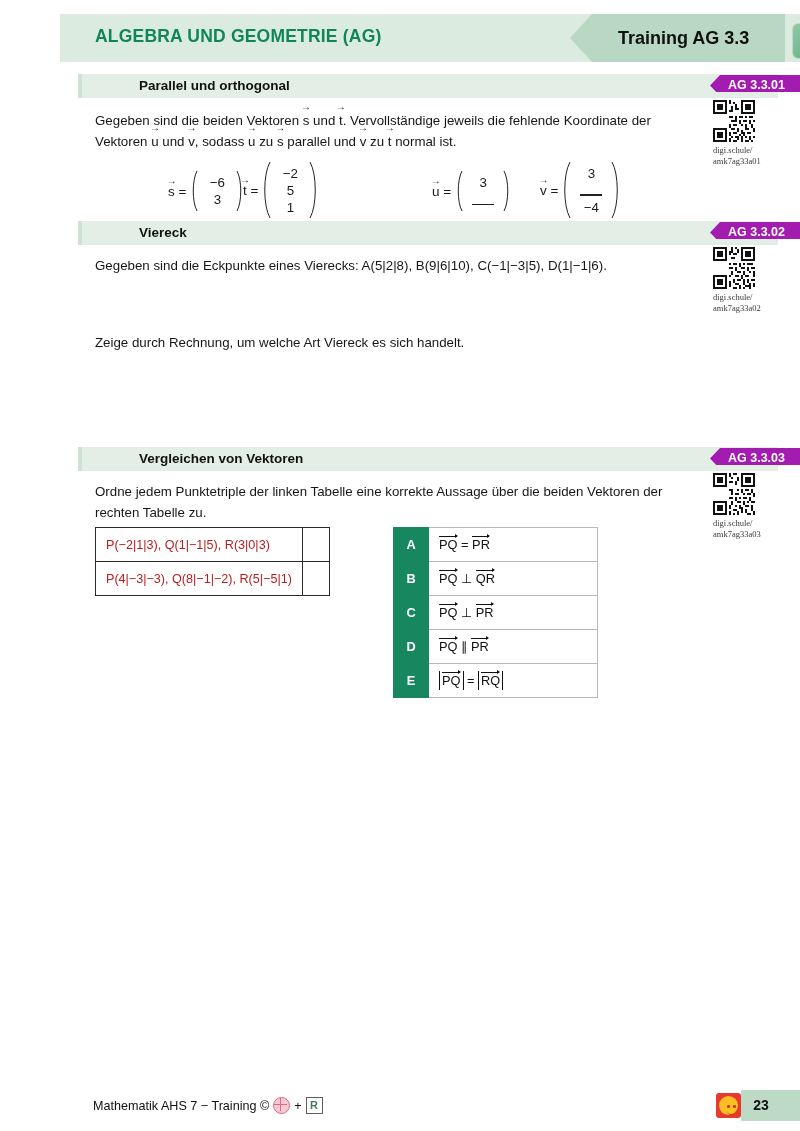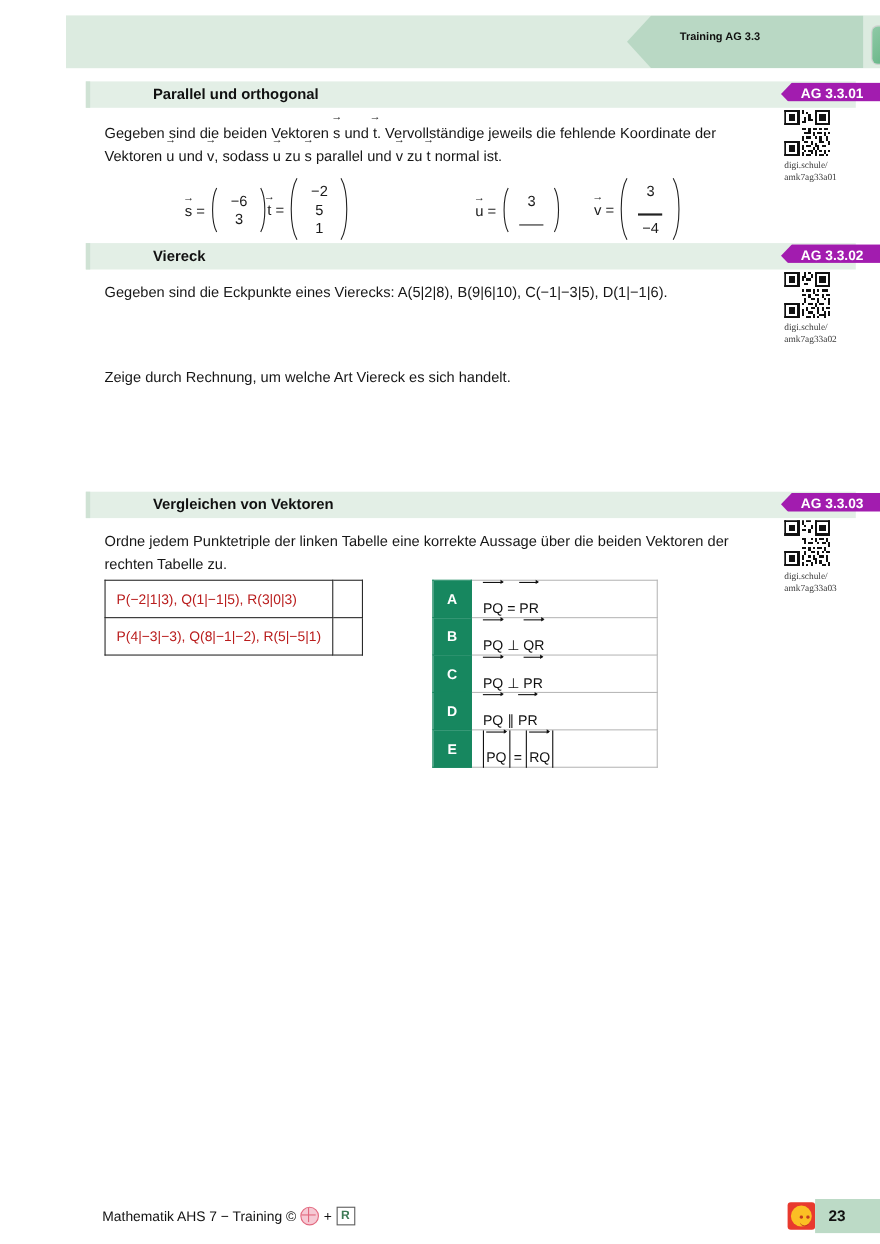--- a/index.html
+++ b/index.html
@@ -34,21 +34,21 @@
   .banner-arrow {
     position: absolute;
     left: 510px; top: 0px;
     width: 215px; height: 48px;
     background: #b9d8c4;
     clip-path: polygon(22px 0, 215px 0, 215px 48px, 22px 48px, 0 24px);
   }
   .banner-subtitle {
     position: absolute;
     left: 48px; top: 14px;
-    font-size: 10px;
+    font-size: 18px;
     font-weight: bold;
     color: #10100f;
     white-space: nowrap;
   }
   .banner-num {
     position: absolute;
     left: 733px; top: 10px;
     width: 34px; height: 34px;
     border-radius: 5px;
     background: linear-gradient(135deg, #8fc9a7 0%, #76bd92 45%, #4aa877 100%);
@@ -222,21 +222,21 @@
     text-align: center;
     padding: 0 9px;
     border: 1px solid #17875f;
   }
   .tbl-right td.opt { width: 148px; }
 
   
   .ovec {
     position: relative;
     display: inline-block;
-    padding-top: 15px;
+    padding-top: 0;
     white-space: nowrap;
   }
   .ovec::before {
     content: "";
     position: absolute;
     left: 0; right: 1px;
     top: -1px;
     height: 1px;
     background: #111;
   }
@@ -348,20 +348,21 @@
     text-align: center;
     font-size: 14px;
     font-weight: bold;
     color: #111;
   }
 </style>
 </head>
 <body>
 
 <div class="top-banner">
+  <div class="banner-title">ALGEBRA UND GEOMETRIE (AG)</div>
   <div class="banner-arrow">
     <div class="banner-subtitle">Training AG 3.3</div>
   </div>
   <div class="banner-num">
     <span>1</span>
   </div>
 </div>
 
 <div class="ex-head" style="top:74px;">
   <div class="accent"></div>

